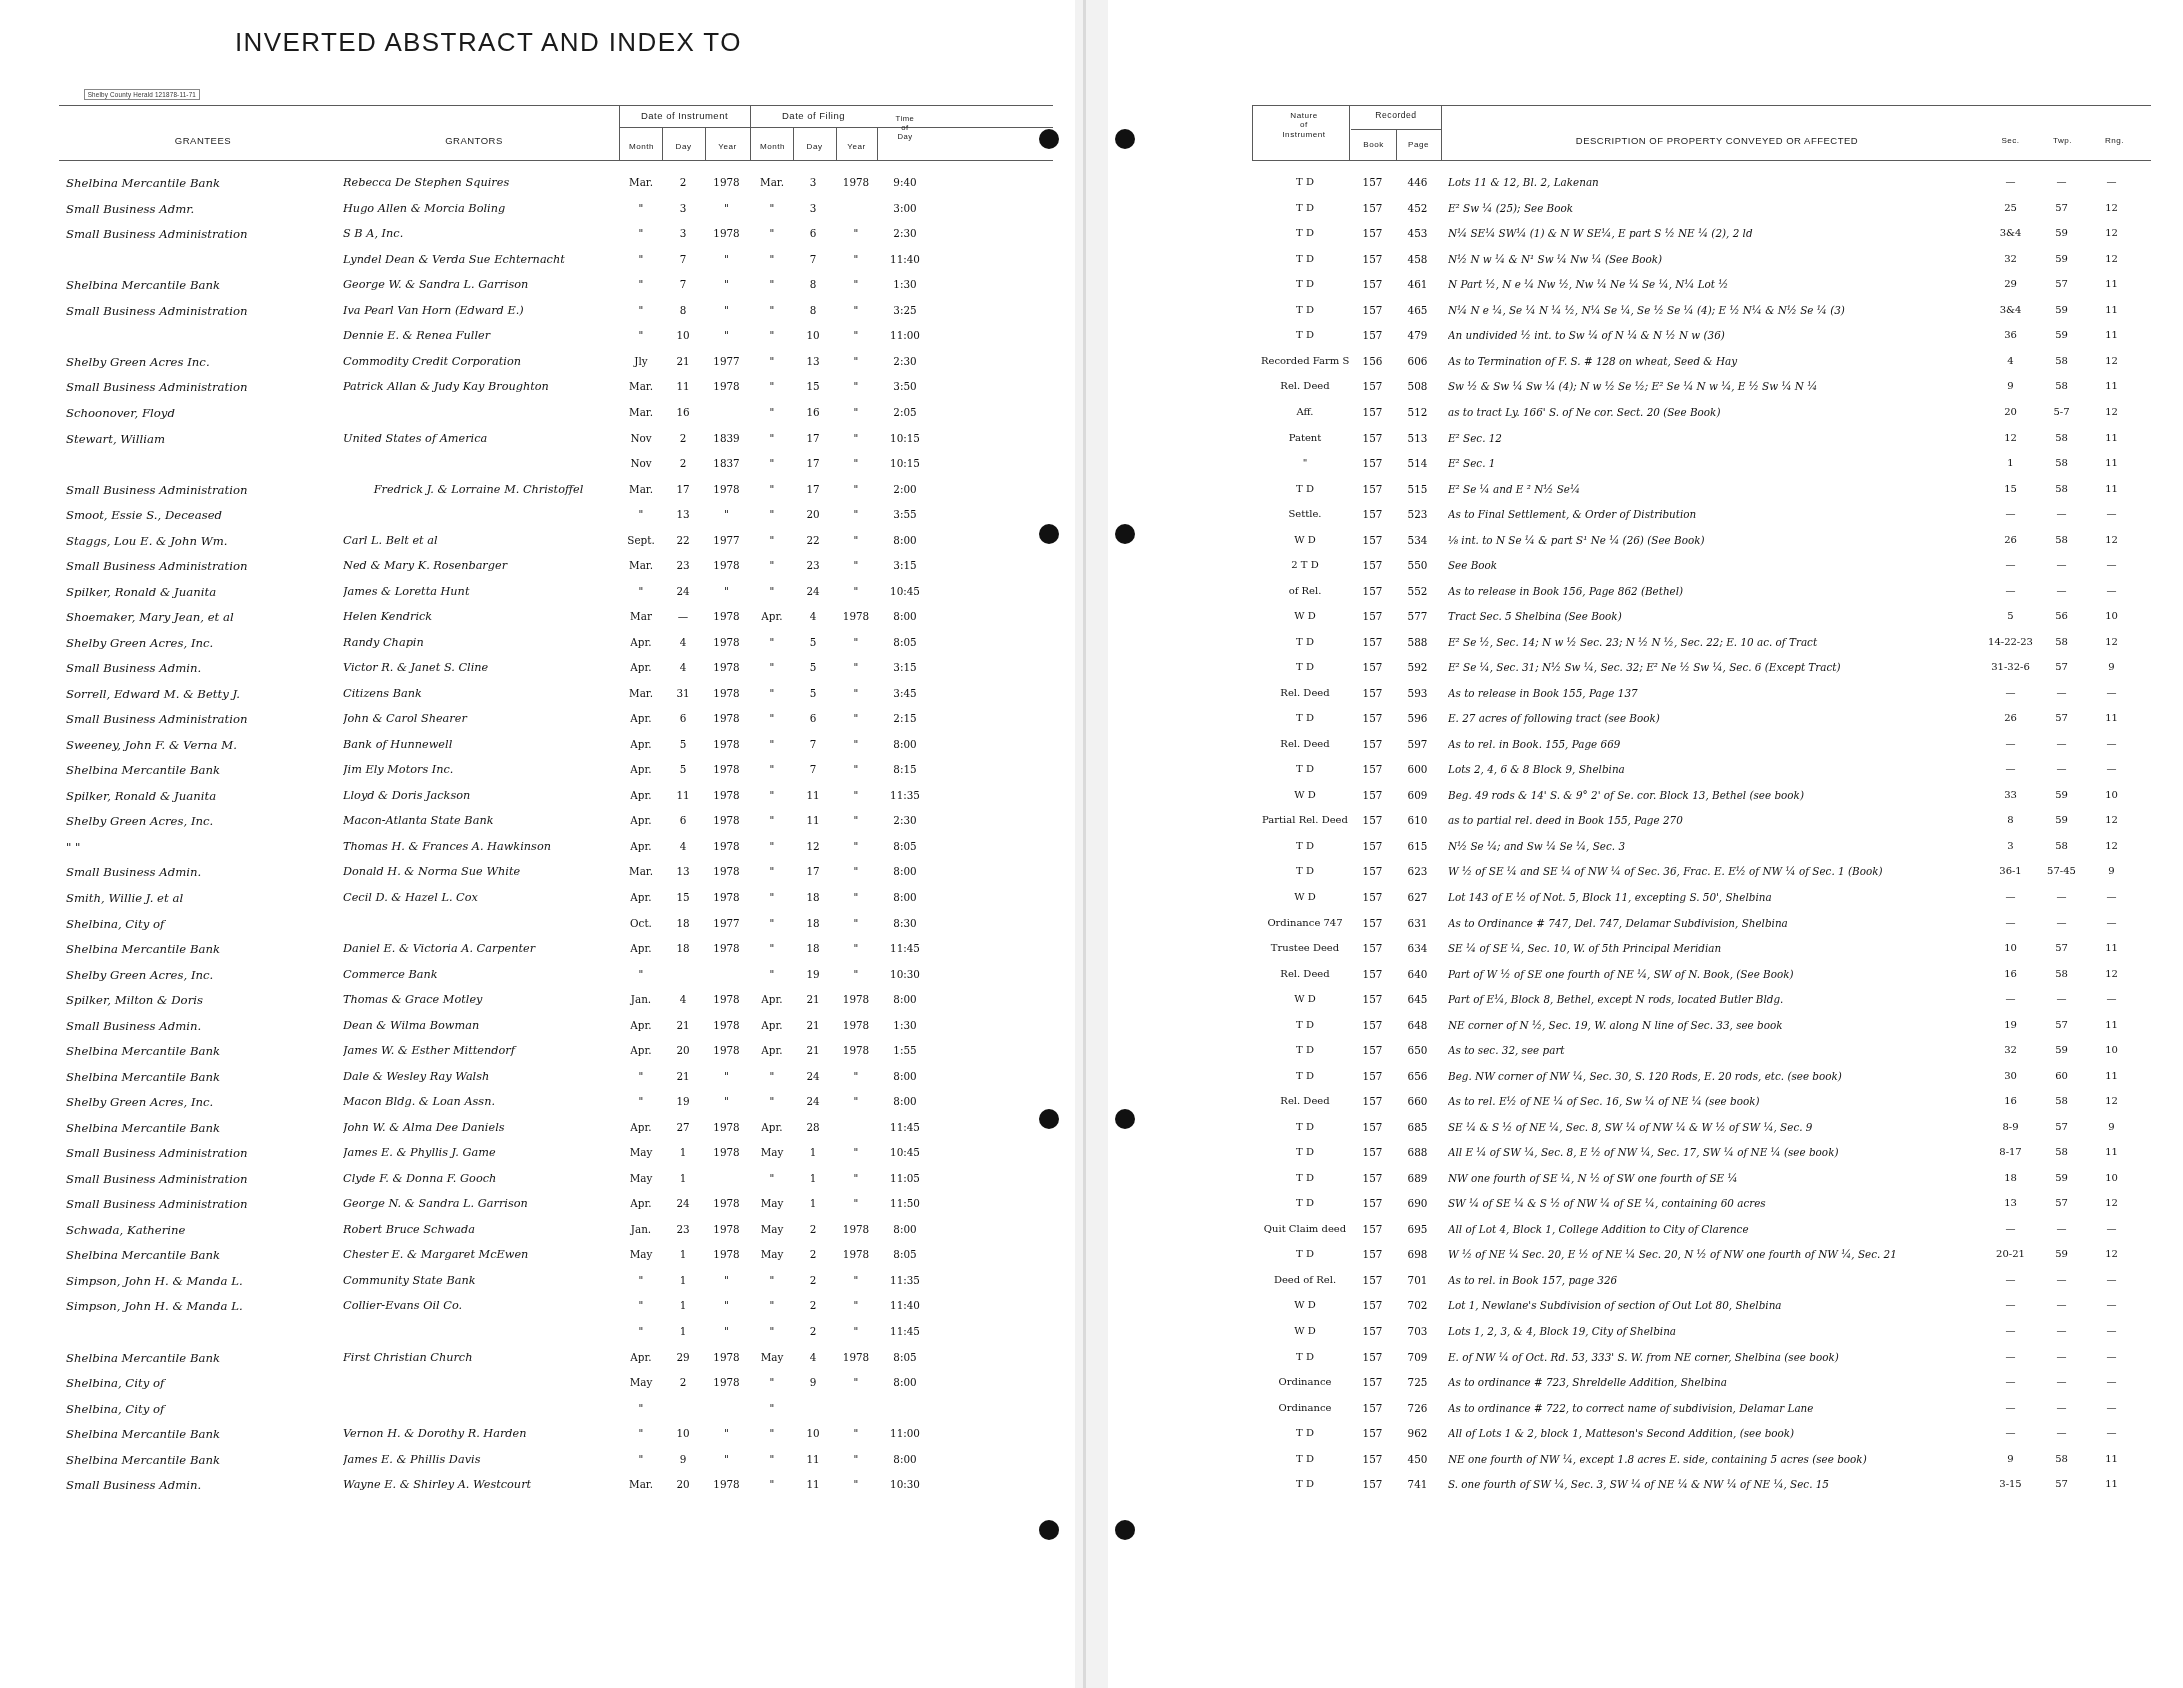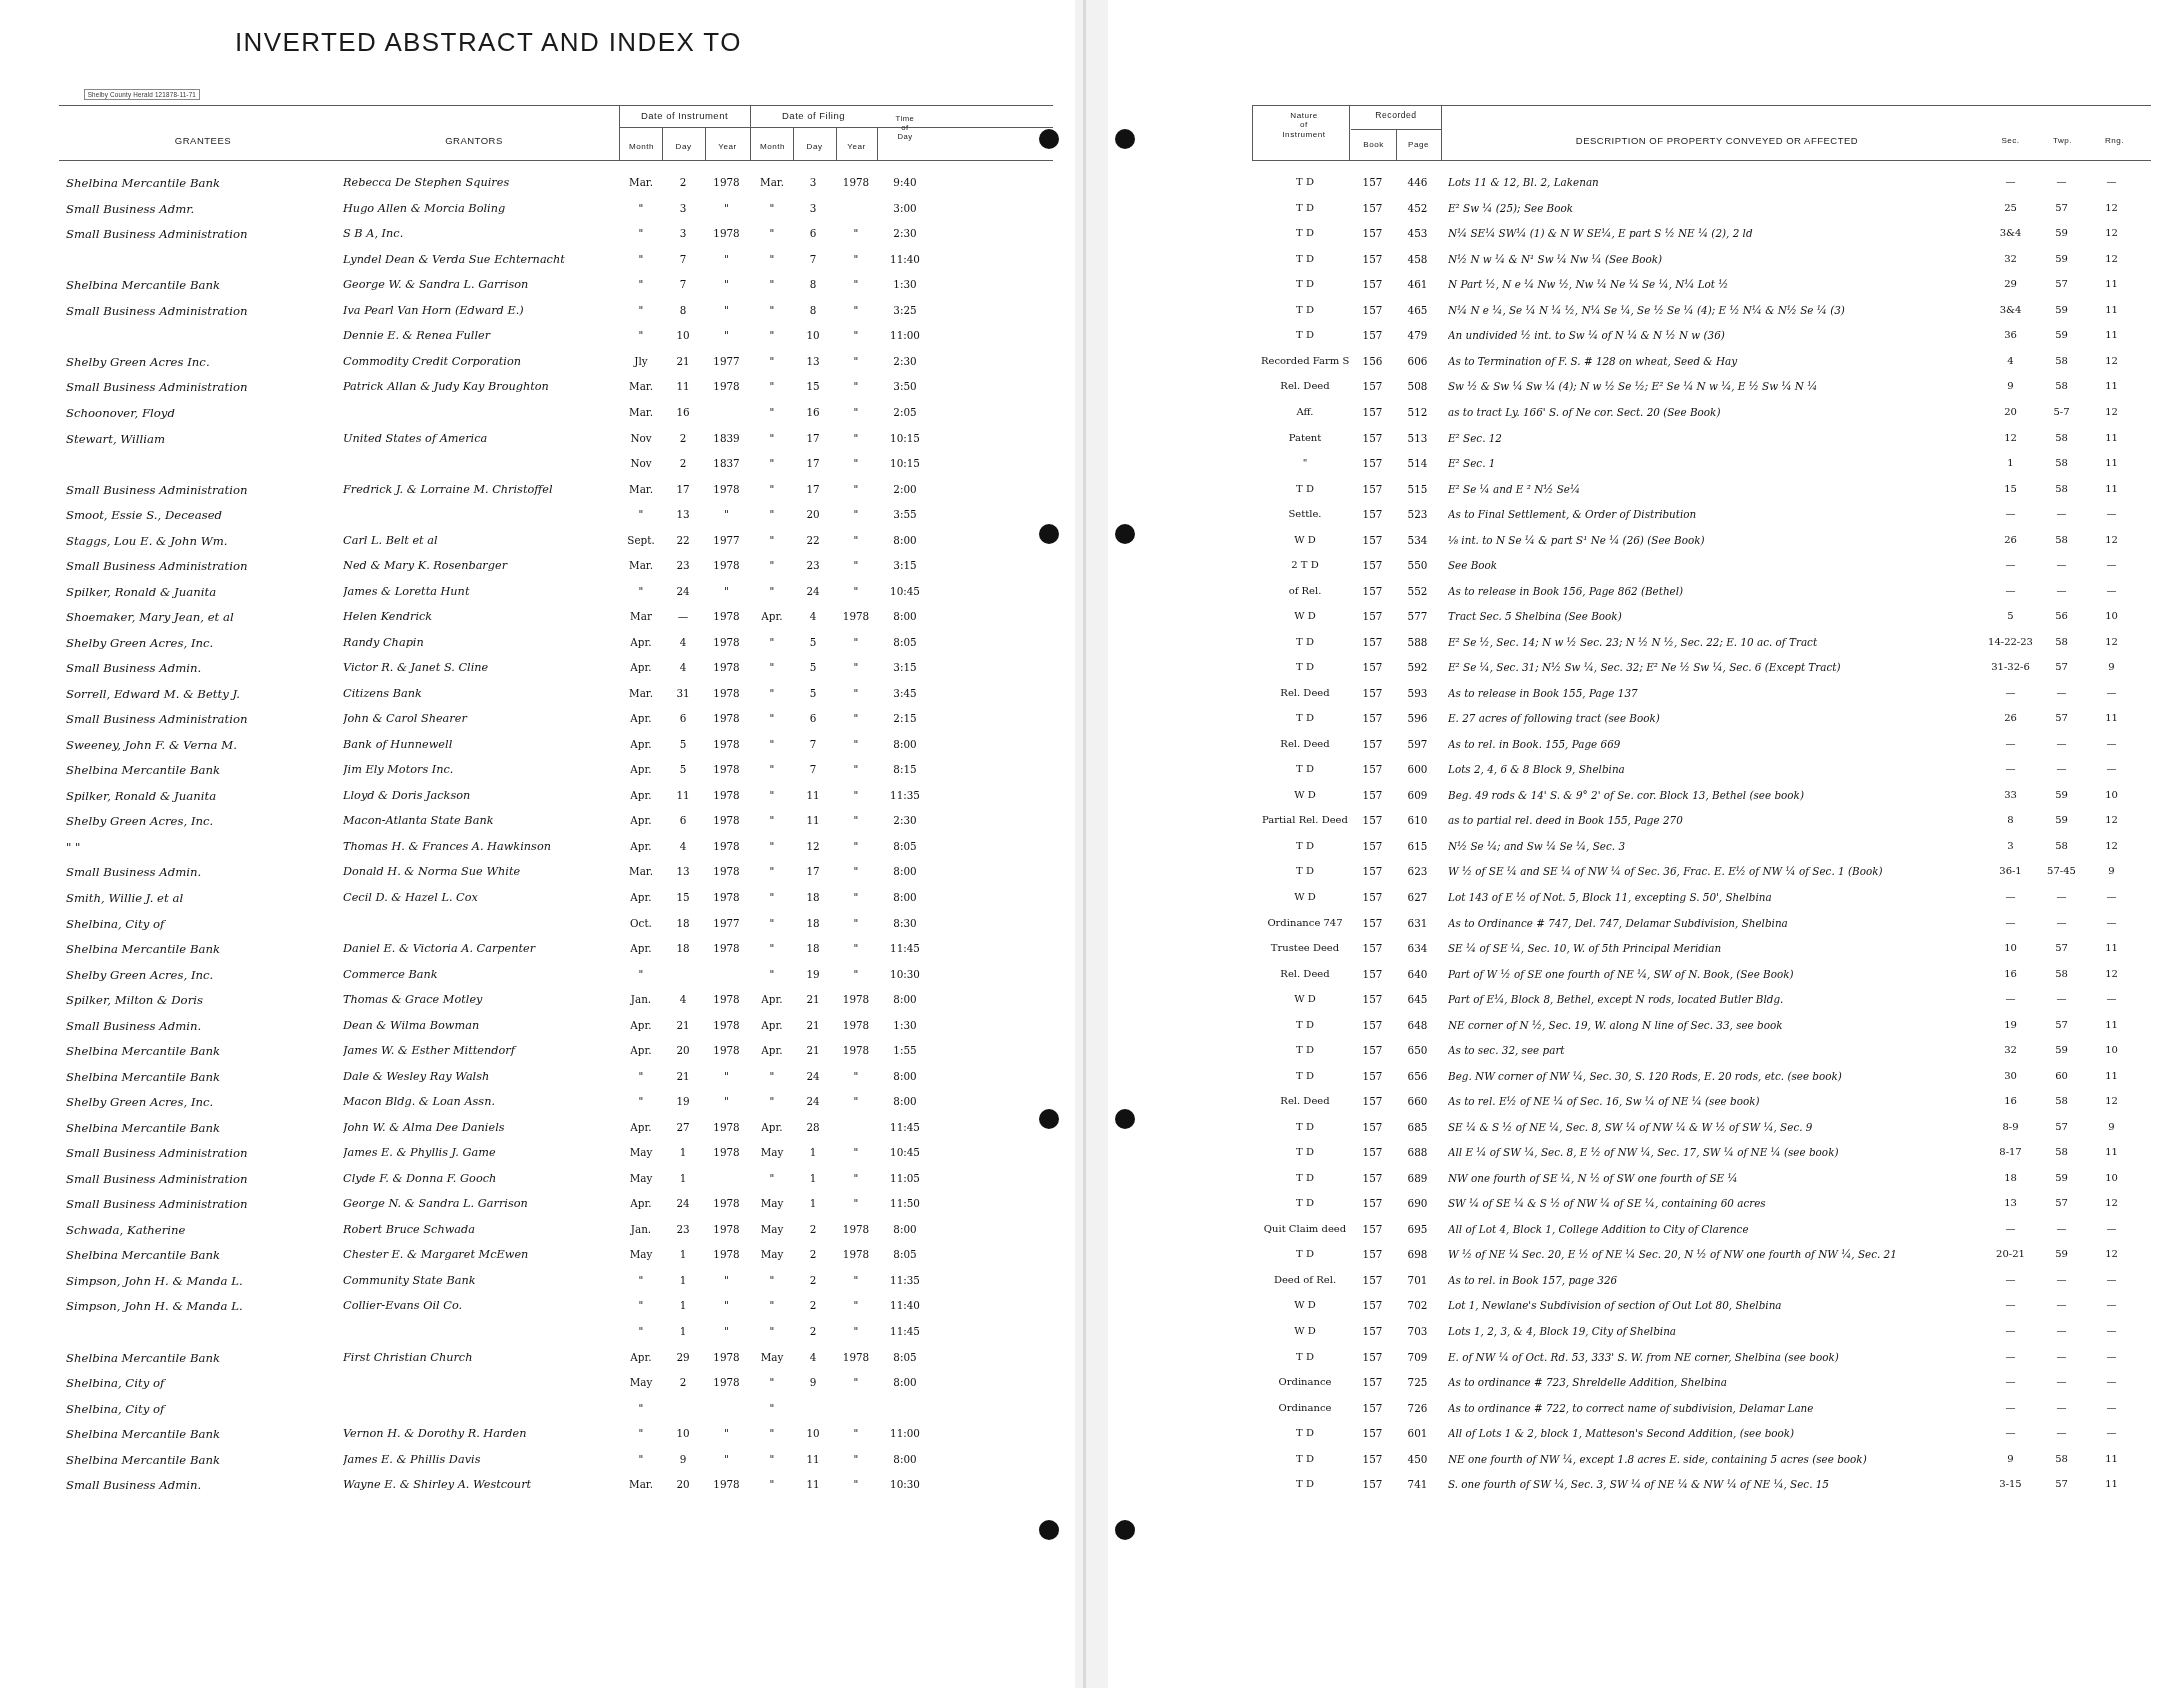--- a/index.html
+++ b/index.html
@@ -332,21 +332,21 @@
         <div class="hw" style="left: 1261px; top: 457px; width: 88px; font-size: 10px; overflow: hidden; text-align: center; font-style: normal; font-family: &quot;DejaVu Serif&quot;, serif;">"</div>
         <div class="hw" style="left: 1351px; top: 457px; width: 43px; font-size: 10.4px; overflow: hidden; text-align: center; font-style: normal; font-family: &quot;DejaVu Serif&quot;, serif;">157</div>
         <div class="hw" style="left: 1396px; top: 457px; width: 43px; font-size: 10.4px; overflow: hidden; text-align: center; font-style: normal; font-family: &quot;DejaVu Serif&quot;, serif;">514</div>
         <div class="hw" style="left: 1448px; top: 457px; width: 538px; font-size: 10.4px; overflow: hidden;">E² Sec. 1</div>
         <div class="hw" style="left: 1988px; top: 457px; width: 45px; font-size: 10px; overflow: hidden; text-align: center; font-style: normal; font-family: &quot;DejaVu Serif&quot;, serif;">1</div>
         <div class="hw" style="left: 2039px; top: 457px; width: 45px; font-size: 10px; overflow: hidden; text-align: center; font-style: normal; font-family: &quot;DejaVu Serif&quot;, serif;">58</div>
         <div class="hw" style="left: 2089px; top: 457px; width: 45px; font-size: 10px; overflow: hidden; text-align: center; font-style: normal; font-family: &quot;DejaVu Serif&quot;, serif;">11</div>
       </div>
       <div style="position: absolute; left: 0px; top: 0px;">
         <div class="hw" style="left: 66px; top: 483px; width: 289px; font-size: 11.7px; overflow: hidden;">Small Business Administration</div>
-        <div class="hw" style="left: 343px; top: 483px; width: 271px; font-size: 11.3px; overflow: hidden;">Fredrick J. &amp; Lorraine M. Christoffel</div>
+        <div class="hw" style="left: 343px; top: 483px; width: 271px; font-size: 11.3px; overflow: hidden; text-align: center;">Fredrick J. &amp; Lorraine M. Christoffel</div>
         <div class="hw" style="left: 620px; top: 483px; width: 42px; font-size: 10.4px; overflow: hidden; text-align: center; font-style: normal; font-family: &quot;DejaVu Serif&quot;, serif;">Mar.</div>
         <div class="hw" style="left: 663px; top: 483px; width: 40px; font-size: 10.4px; overflow: hidden; text-align: center; font-style: normal; font-family: &quot;DejaVu Serif&quot;, serif;">17</div>
         <div class="hw" style="left: 705px; top: 483px; width: 43px; font-size: 10.4px; overflow: hidden; text-align: center; font-style: normal; font-family: &quot;DejaVu Serif&quot;, serif;">1978</div>
         <div class="hw" style="left: 751px; top: 483px; width: 42px; font-size: 10.4px; overflow: hidden; text-align: center; font-style: normal; font-family: &quot;DejaVu Serif&quot;, serif;">"</div>
         <div class="hw" style="left: 793px; top: 483px; width: 40px; font-size: 10.4px; overflow: hidden; text-align: center; font-style: normal; font-family: &quot;DejaVu Serif&quot;, serif;">17</div>
         <div class="hw" style="left: 835px; top: 483px; width: 42px; font-size: 10.4px; overflow: hidden; text-align: center; font-style: normal; font-family: &quot;DejaVu Serif&quot;, serif;">"</div>
         <div class="hw" style="left: 878px; top: 483px; width: 54px; font-size: 10.4px; overflow: hidden; text-align: center; font-style: normal; font-family: &quot;DejaVu Serif&quot;, serif;">2:00</div>
         <div class="hw" style="left: 1261px; top: 483px; width: 88px; font-size: 10px; overflow: hidden; text-align: center; font-style: normal; font-family: &quot;DejaVu Serif&quot;, serif;">T D</div>
         <div class="hw" style="left: 1351px; top: 483px; width: 43px; font-size: 10.4px; overflow: hidden; text-align: center; font-style: normal; font-family: &quot;DejaVu Serif&quot;, serif;">157</div>
         <div class="hw" style="left: 1396px; top: 483px; width: 43px; font-size: 10.4px; overflow: hidden; text-align: center; font-style: normal; font-family: &quot;DejaVu Serif&quot;, serif;">515</div>
@@ -993,21 +993,21 @@
         <div class="hw" style="left: 343px; top: 1427px; width: 271px; font-size: 11.3px; overflow: hidden;">Vernon H. &amp; Dorothy R. Harden</div>
         <div class="hw" style="left: 620px; top: 1427px; width: 42px; font-size: 10.4px; overflow: hidden; text-align: center; font-style: normal; font-family: &quot;DejaVu Serif&quot;, serif;">"</div>
         <div class="hw" style="left: 663px; top: 1427px; width: 40px; font-size: 10.4px; overflow: hidden; text-align: center; font-style: normal; font-family: &quot;DejaVu Serif&quot;, serif;">10</div>
         <div class="hw" style="left: 705px; top: 1427px; width: 43px; font-size: 10.4px; overflow: hidden; text-align: center; font-style: normal; font-family: &quot;DejaVu Serif&quot;, serif;">"</div>
         <div class="hw" style="left: 751px; top: 1427px; width: 42px; font-size: 10.4px; overflow: hidden; text-align: center; font-style: normal; font-family: &quot;DejaVu Serif&quot;, serif;">"</div>
         <div class="hw" style="left: 793px; top: 1427px; width: 40px; font-size: 10.4px; overflow: hidden; text-align: center; font-style: normal; font-family: &quot;DejaVu Serif&quot;, serif;">10</div>
         <div class="hw" style="left: 835px; top: 1427px; width: 42px; font-size: 10.4px; overflow: hidden; text-align: center; font-style: normal; font-family: &quot;DejaVu Serif&quot;, serif;">"</div>
         <div class="hw" style="left: 878px; top: 1427px; width: 54px; font-size: 10.4px; overflow: hidden; text-align: center; font-style: normal; font-family: &quot;DejaVu Serif&quot;, serif;">11:00</div>
         <div class="hw" style="left: 1261px; top: 1427px; width: 88px; font-size: 10px; overflow: hidden; text-align: center; font-style: normal; font-family: &quot;DejaVu Serif&quot;, serif;">T D</div>
         <div class="hw" style="left: 1351px; top: 1427px; width: 43px; font-size: 10.4px; overflow: hidden; text-align: center; font-style: normal; font-family: &quot;DejaVu Serif&quot;, serif;">157</div>
-        <div class="hw" style="left: 1396px; top: 1427px; width: 43px; font-size: 10.4px; overflow: hidden; text-align: center; font-style: normal; font-family: &quot;DejaVu Serif&quot;, serif;">601</div>
+        <div class="hw" style="left: 1396px; top: 1427px; width: 43px; font-size: 10.4px; overflow: hidden; text-align: center; font-style: normal; font-family: &quot;DejaVu Serif&quot;, serif;">962</div>
         <div class="hw" style="left: 1448px; top: 1427px; width: 538px; font-size: 10.4px; overflow: hidden;">All of Lots 1 &amp; 2, block 1, Matteson's Second Addition,  (see book)</div>
         <div class="hw" style="left: 1988px; top: 1427px; width: 45px; font-size: 10px; overflow: hidden; text-align: center; font-style: normal; font-family: &quot;DejaVu Serif&quot;, serif;">—</div>
         <div class="hw" style="left: 2039px; top: 1427px; width: 45px; font-size: 10px; overflow: hidden; text-align: center; font-style: normal; font-family: &quot;DejaVu Serif&quot;, serif;">—</div>
         <div class="hw" style="left: 2089px; top: 1427px; width: 45px; font-size: 10px; overflow: hidden; text-align: center; font-style: normal; font-family: &quot;DejaVu Serif&quot;, serif;">—</div>
       </div>
       <div style="position: absolute; left: 0px; top: 0px;">
         <div class="hw" style="left: 66px; top: 1453px; width: 289px; font-size: 11.7px; overflow: hidden;">Shelbina Mercantile Bank</div>
         <div class="hw" style="left: 343px; top: 1453px; width: 271px; font-size: 11.3px; overflow: hidden;">James E. &amp; Phillis Davis</div>
         <div class="hw" style="left: 620px; top: 1453px; width: 42px; font-size: 10.4px; overflow: hidden; text-align: center; font-style: normal; font-family: &quot;DejaVu Serif&quot;, serif;">"</div>
         <div class="hw" style="left: 663px; top: 1453px; width: 40px; font-size: 10.4px; overflow: hidden; text-align: center; font-style: normal; font-family: &quot;DejaVu Serif&quot;, serif;">9</div>

